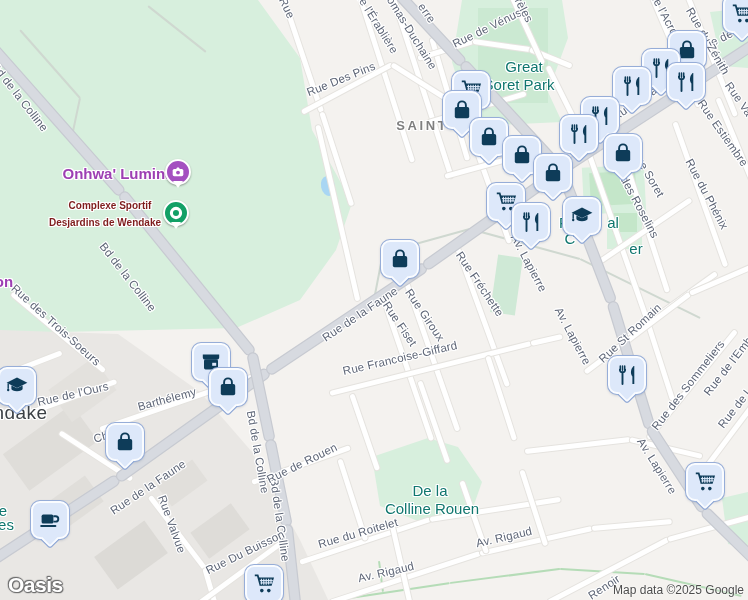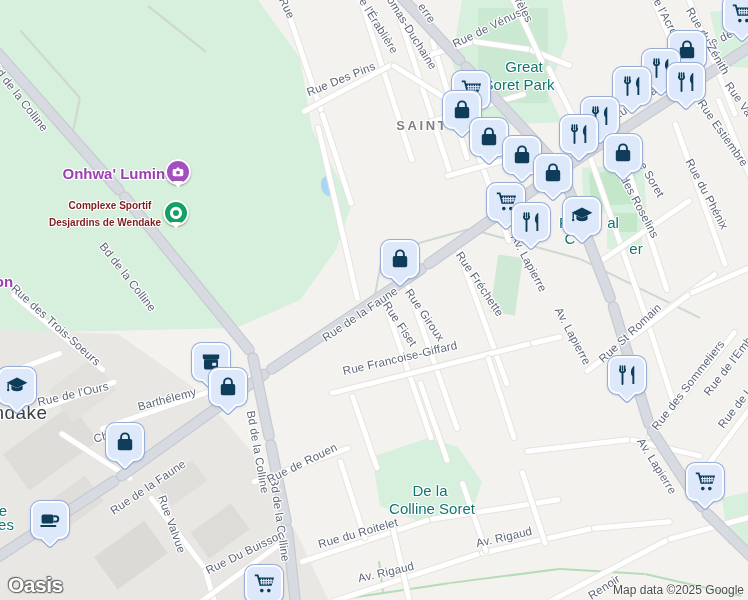--- a/index.html
+++ b/index.html
@@ -201,21 +201,21 @@
     <div class="lb st" style="left: 657px; top: 466px; transform: translate(-50%, -50%) rotate(58deg);">Av. Lapierre</div>
     <div class="lb st" style="left: 630px; top: 333px; transform: translate(-50%, -50%) rotate(-43deg);">Rue St Romain</div>
     <div class="lb st" style="left: 688px; top: 385px; transform: translate(-50%, -50%) rotate(-52deg);">Rue des Sommeliers</div>
     <div class="lb st" style="left: 728px; top: 366px; transform: translate(-50%, -50%) rotate(-52deg);">Rue de l'Emb</div>
     <div class="lb st" style="left: 734px; top: 409px; transform: translate(-50%, -50%) rotate(-52deg);">Rue de l</div>
     <div class="lb ar" style="left: 431px; top: 125px; transform: translate(-50%, -50%) rotate(0deg);">SAINT-E</div>
     <div class="lb ci" style="left: 6px; top: 413px; transform: translate(-50%, -50%) rotate(0deg);">Wendake</div>
     <div class="lb pk" style="left: 524px; top: 66px; transform: translate(-50%, -50%) rotate(0deg);">Great</div>
     <div class="lb pk" style="left: 519px; top: 84px; transform: translate(-50%, -50%) rotate(0deg);">Soret Park</div>
     <div class="lb pk" style="left: 430px; top: 490px; transform: translate(-50%, -50%) rotate(0deg);">De la</div>
-    <div class="lb pk" style="left: 432px; top: 508px; transform: translate(-50%, -50%) rotate(0deg);">Colline Soret</div>
+    <div class="lb pk" style="left: 432px; top: 508px; transform: translate(-50%, -50%) rotate(0deg);">Colline Rouen</div>
     <div class="lb pk" style="left: 3px; top: 510px; transform: translate(-50%, -50%) rotate(0deg);">e</div>
     <div class="lb pk" style="left: 6px; top: 524px; transform: translate(-50%, -50%) rotate(0deg);">es</div>
     <div class="lb pk" style="left: 564px; top: 222px; transform: translate(-50%, -50%) rotate(0deg);">P</div>
     <div class="lb pk" style="left: 613px; top: 222px; transform: translate(-50%, -50%) rotate(0deg);">al</div>
     <div class="lb pk" style="left: 570px; top: 238px; transform: translate(-50%, -50%) rotate(0deg);">C</div>
     <div class="lb pk" style="left: 610px; top: 248px; transform: translate(-50%, -50%) rotate(0deg); margin-left: 26px;">er</div>
     <div class="lb att" style="left: 118px; top: 173px; transform: translate(-50%, -50%) rotate(0deg);">Onhwa' Lumina</div>
     <div class="lb att" style="left: 4px; top: 281px; transform: translate(-50%, -50%) rotate(0deg);">on</div>
     <div class="lb rec" style="left: 110px; top: 205px; transform: translate(-50%, -50%) rotate(0deg);">Complexe Sportif</div>
     <div class="lb rec" style="left: 105px; top: 222px; transform: translate(-50%, -50%) rotate(0deg);">Desjardins de Wendake</div>

